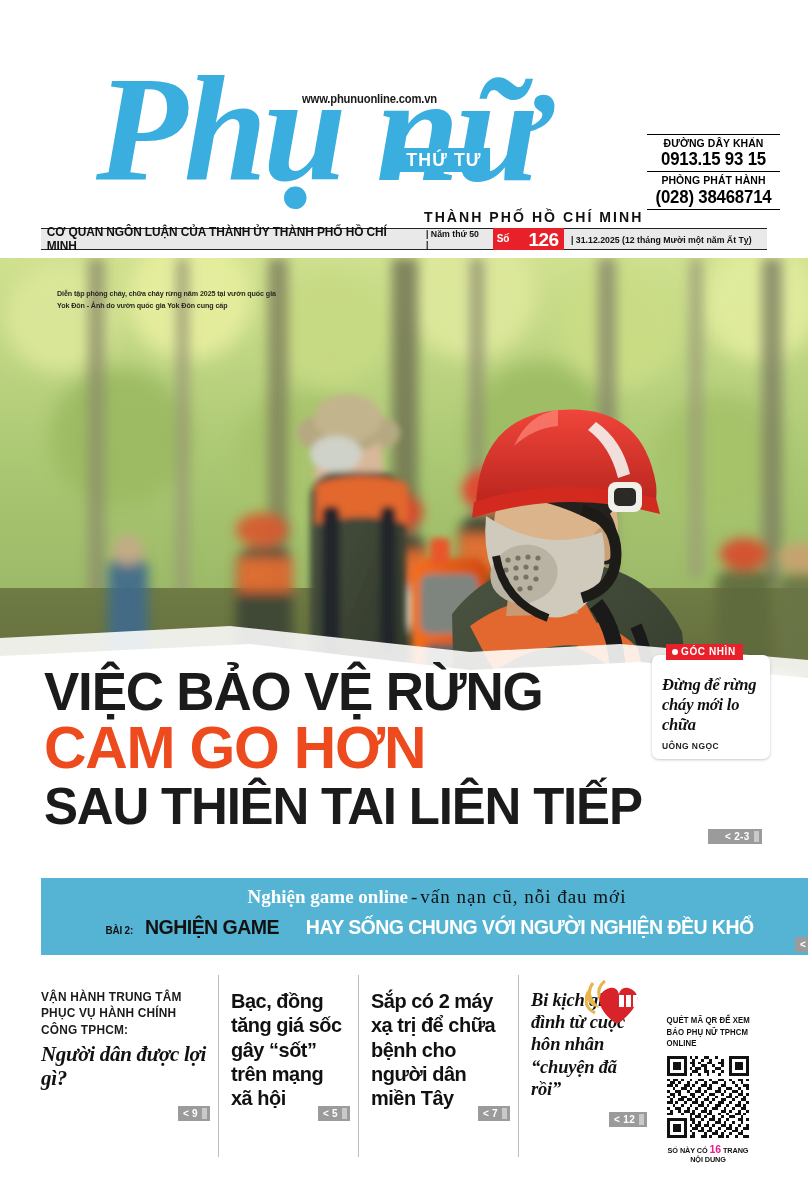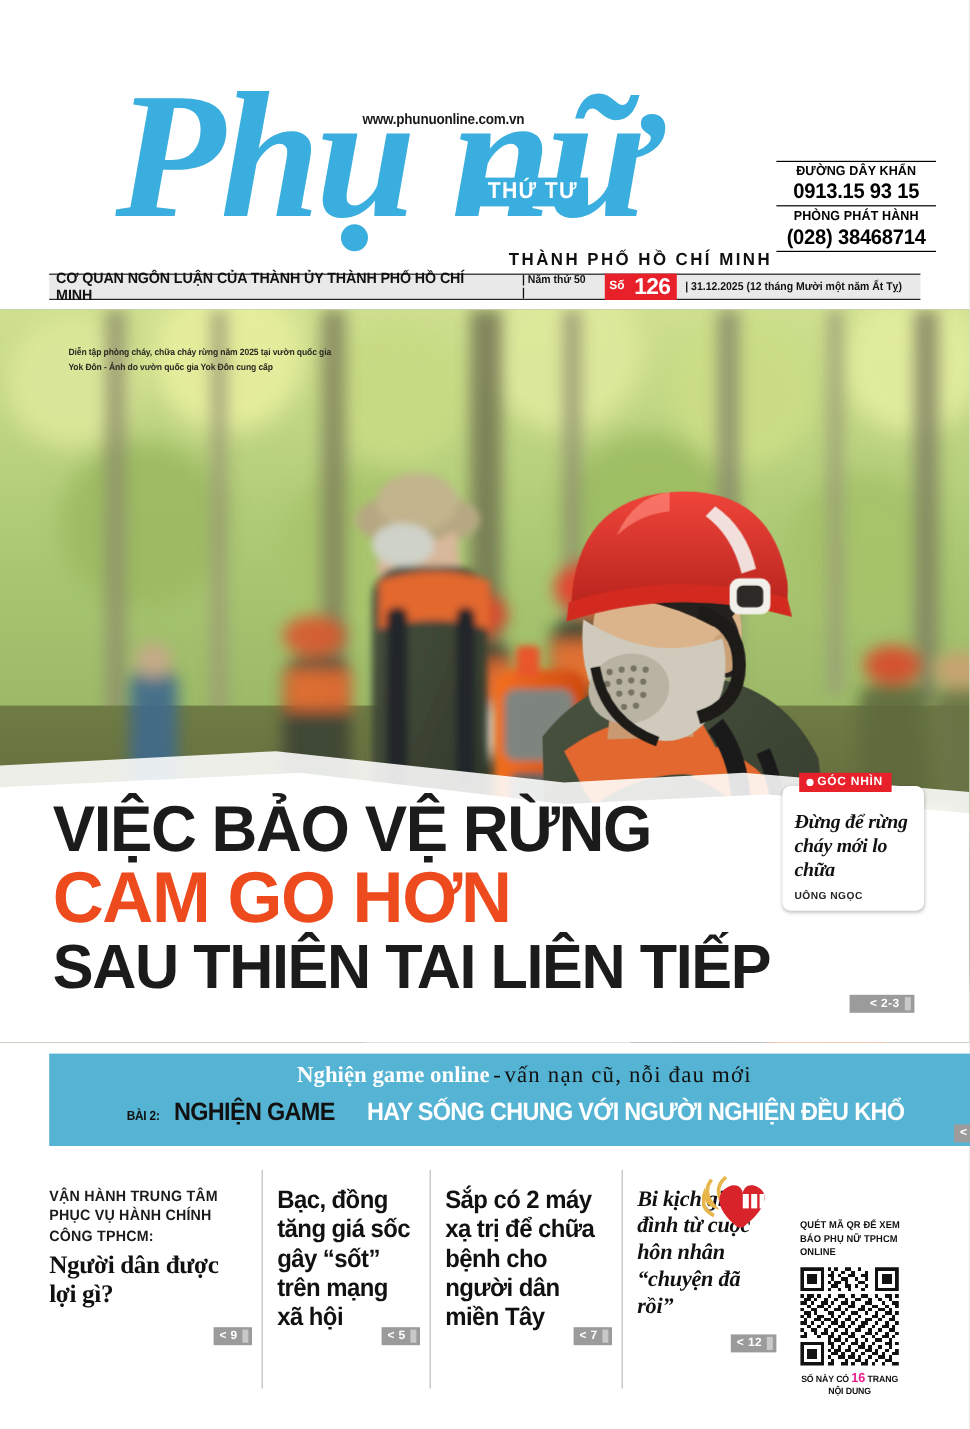--- a/index.html
+++ b/index.html
@@ -142,21 +142,21 @@
     color: #fff;
     height: 22px;
     display: flex;
     align-items: center;
     padding: 0 5px 0 4px;
     margin-left: 7px;
   }
   .infobar .ib-issue-lbl {
     font-size: 10px;
     font-weight: 800;
-    margin-right: 8px;
+    margin-right: 19px;
     line-height: 1;
   }
   .infobar .ib-issue-no {
     font-size: 19px;
     font-weight: 800;
     line-height: 1;
     letter-spacing: -0.5px;
   }
   .infobar .ib-date {
     font-size: 9.5px;
@@ -383,20 +383,21 @@
     font-size: 12.5px;
     font-weight: 600;
     line-height: 1.3;
     color: #1b1b1b;
     letter-spacing: 0.2px;
     transform: scaleX(0.95);
     transform-origin: left top;
   }
   .t-head-serif {
     font-family: "Liberation Serif", serif;
+    font-style: italic;
     font-weight: 700;
     font-size: 21px;
     line-height: 1.14;
     color: #111;
     margin-top: 5px;
     letter-spacing: -0.3px;
   }
   .t-head-sans {
     font-size: 21px;
     font-weight: 800;

